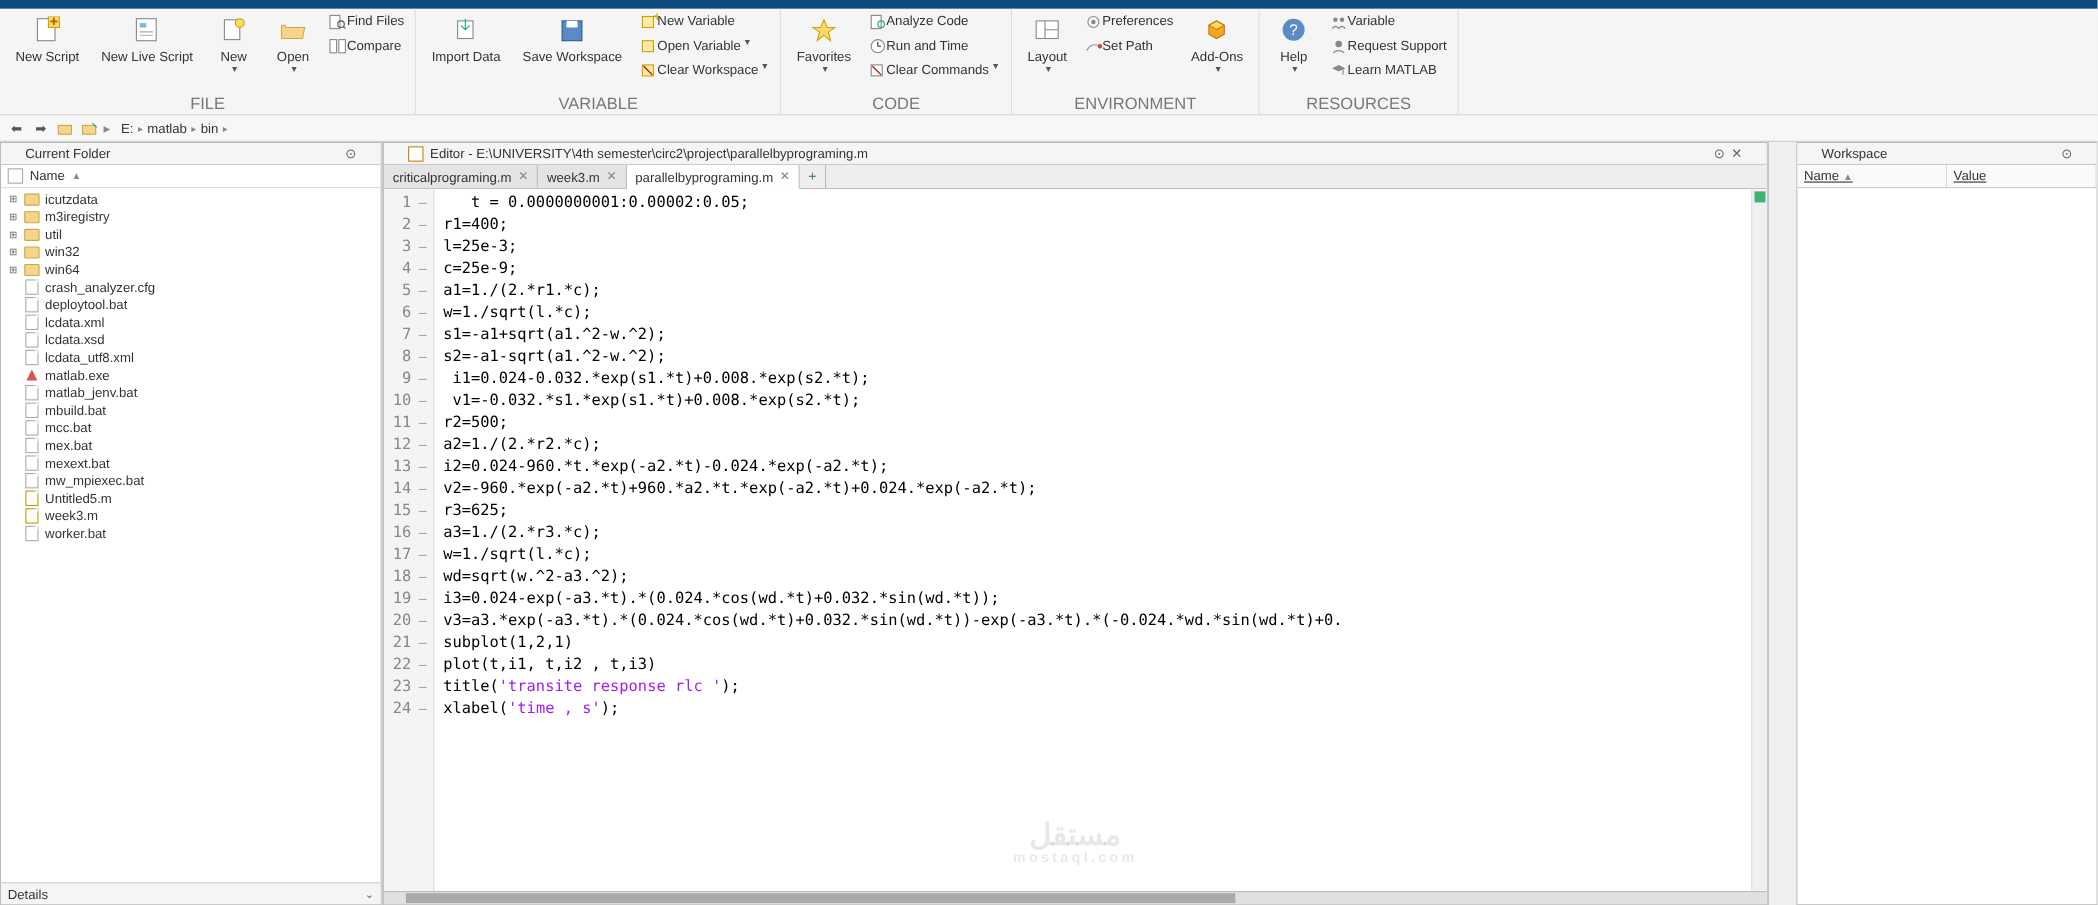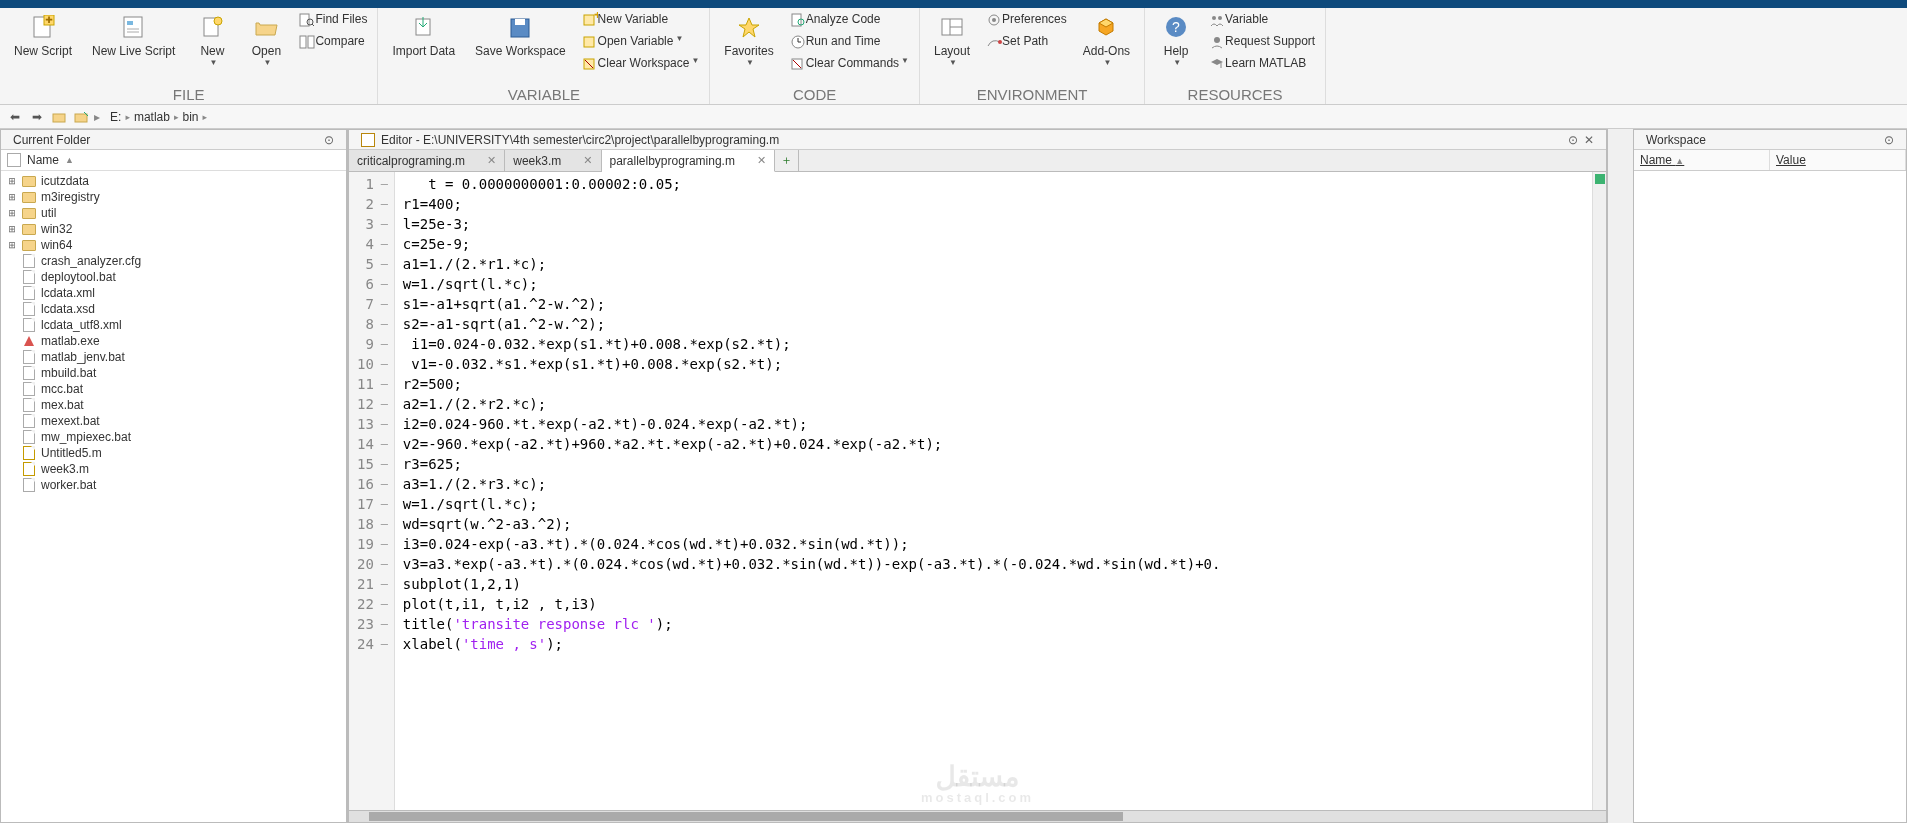--- a/index.html
+++ b/index.html
@@ -103,21 +103,21 @@
 .panel {
   background: #fff;
   border: 1px solid #bbb;
   display: flex;
   flex-direction: column;
   overflow: hidden;
 }
 .panel-title {
   background: #f5f5f5;
   border-bottom: 1px solid #ccc;
-  padding: 2px 12px;
+  padding: 2px 22px;
   font-size: 12px;
   display: flex;
   align-items: center;
   justify-content: space-between;
   height: 20px;
 }
 .panel-title .chev { color: #666; cursor: pointer; }
 
 .left-col {
   width: 348px;
@@ -187,21 +187,21 @@
   background: #eee;
   border-bottom: 1px solid #bbb;
   height: 22px;
 }
 .tab {
   display: flex; align-items: center;
   padding: 0 8px;
   border-right: 1px solid #bbb;
   background: #e4e4e4;
   cursor: pointer;
-  gap: 22px;
+  gap: 6px;
 }
 .tab.active {
   background: #fff;
   border-bottom: 1px solid #fff;
   margin-bottom: -1px;
 }
 .tab-close { color: #888; cursor: pointer; font-size: 11px; }
 .tab-add {
   width: 24px;
   display:flex;align-items:center;justify-content:center;
@@ -281,21 +281,21 @@
 .ws-hdr .col {
   flex: 1;
   padding: 3px 6px;
   border-right: 1px solid #ddd;
   background: #fafafa;
   text-decoration: underline;
 }
 
 .watermark {
   position: absolute;
-  bottom: 6px;
+  bottom: 24px;
   left: 50%;
   transform: translateX(-50%);
   color: rgba(0,0,0,0.09);
   font-size: 28px;
   font-weight: bold;
   pointer-events: none;
   text-align: center;
   line-height: 1;
 }
 .watermark .sub { font-size: 13px; letter-spacing: 3px; }
@@ -751,20 +751,24 @@
             <span>week3.m</span>
           </div>
           <div class="file-row">
             <span class="tree-toggle"></span>
             <span class="file-icon">
               <span class="file-sq"></span>
             </span>
             <span>worker.bat</span>
           </div>
         </div>
+      <div class="details-bar">
+        <span>Details</span>
+        <span style="font-size:10px;color:#666;">⌄</span>
+      </div>
     </div>
   </div>
 
   <div class="center-col">
     <div class="panel" style="flex:1;">
       <div class="panel-title">
         <div class="editor-title">
           <span class="eicon"></span>
           <span>Editor - E:\UNIVERSITY\4th semester\circ2\project\parallelbyprograming.m</span>
         </div>

